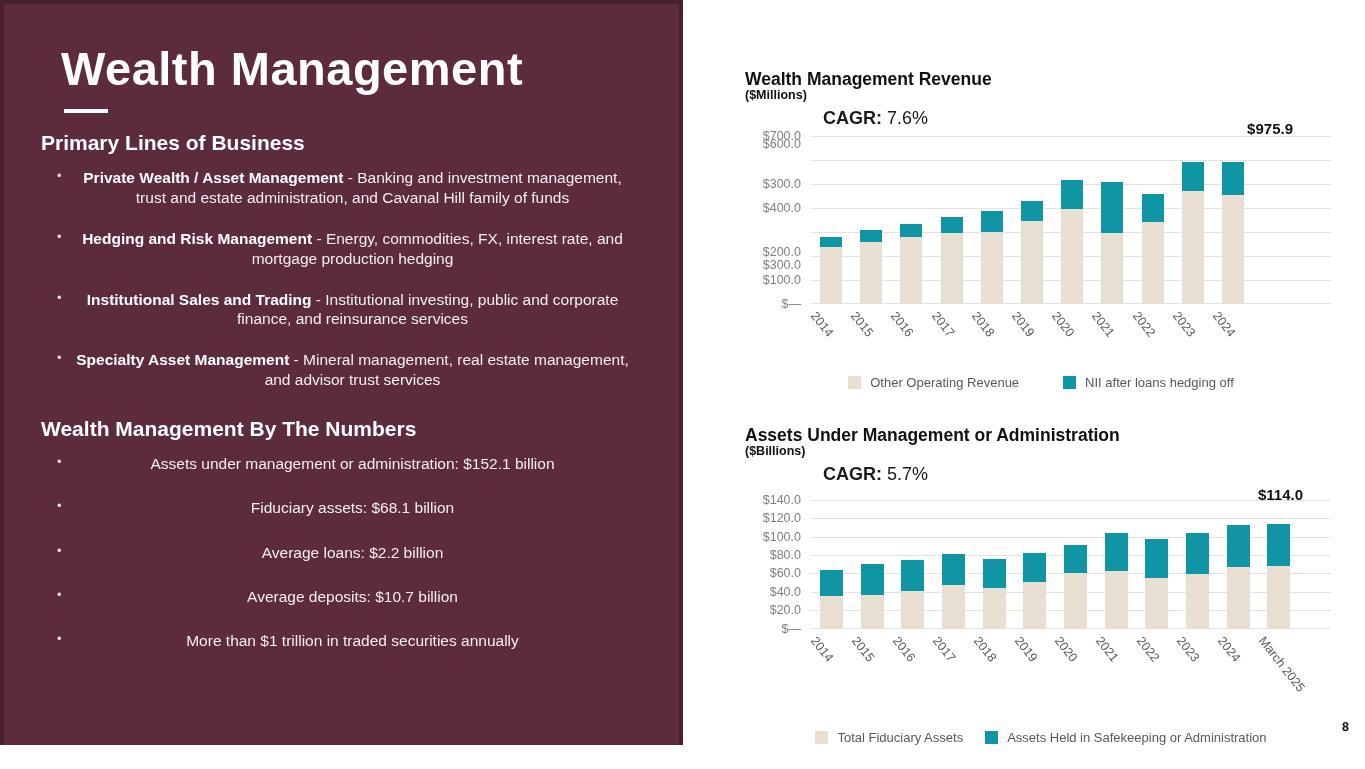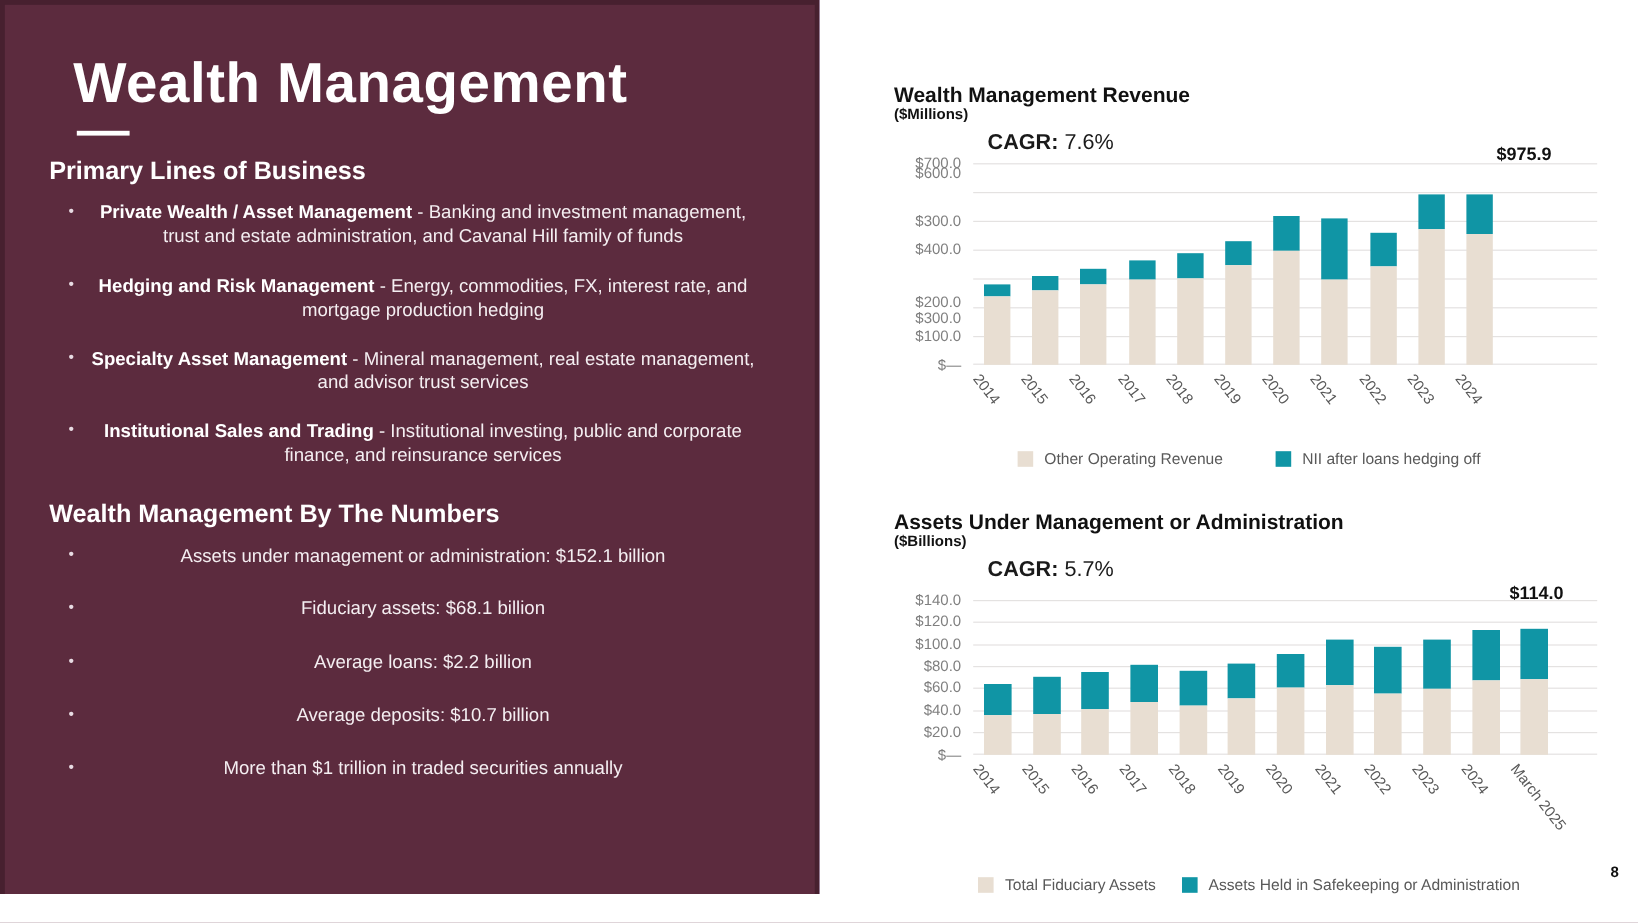--- a/index.html
+++ b/index.html
@@ -75,22 +75,22 @@
 
 <div class="slide">
 
   <aside class="left-panel">
     <h1 class="slide-title">Wealth Management</h1>
     <div class="title-underline"></div>
     <h2 class="panel-heading">Primary Lines of Business</h2>
     <ul class="panel-list" id="primary-list">
         <li><span class="lead">Private Wealth / Asset Management</span><span> -  Banking and investment management, trust and estate administration, and Cavanal Hill family of funds</span></li>
         <li><span class="lead">Hedging and Risk Management</span><span> - Energy, commodities, FX, interest rate, and mortgage production hedging</span></li>
+        <li><span class="lead">Institutional Sales and Trading</span><span> - Institutional investing, public and corporate finance, and reinsurance services</span></li>
         <li><span class="lead">Specialty Asset Management</span><span> - Mineral management, real estate management, and advisor trust services</span></li>
-        <li><span class="lead">Institutional Sales and Trading</span><span> - Institutional investing, public and corporate finance, and reinsurance services</span></li>
       </ul>
     <h2 class="panel-heading second">Wealth Management By The Numbers</h2>
     <ul class="panel-list numbers" id="numbers-list">
         <li>Assets under management or administration: $152.1 billion</li>
         <li>Fiduciary assets: $68.1 billion</li>
         <li>Average loans: $2.2 billion</li>
         <li>Average deposits: $10.7 billion</li>
         <li>More than $1 trillion in traded securities annually</li>
       </ul>
   </aside>

